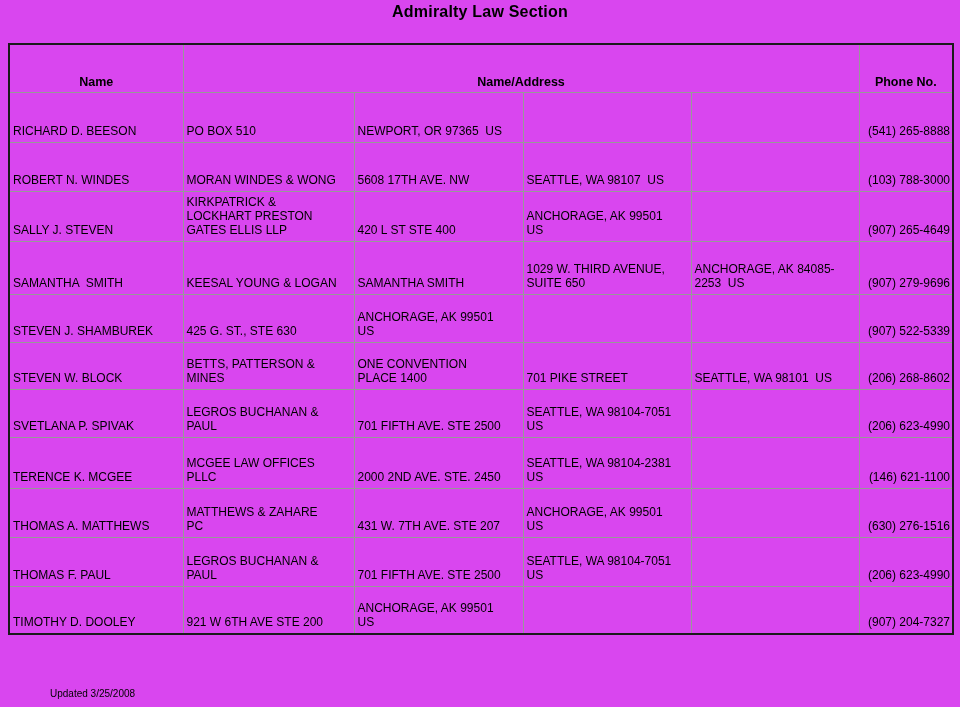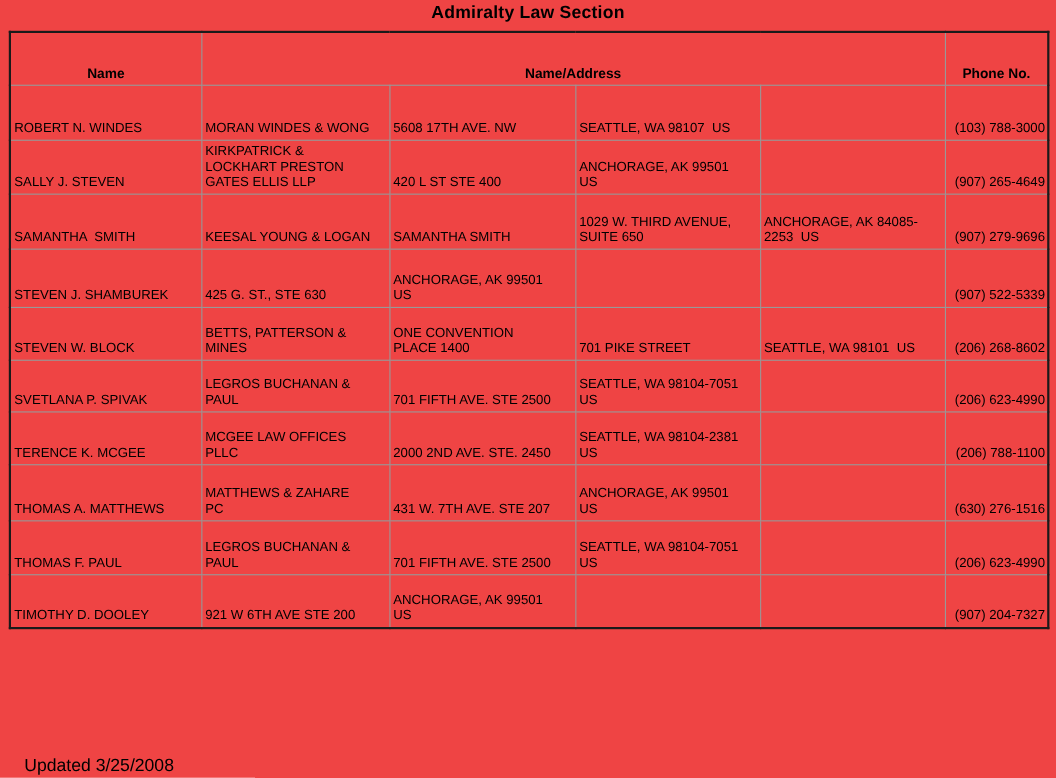--- a/index.html
+++ b/index.html
@@ -11,35 +11,35 @@
     width: 960px;
     height: 707px;
     overflow: hidden;
     font-family: "Liberation Sans", "DejaVu Sans", sans-serif;
     color: #000000;
   }
   .page {
     position: relative;
     width: 960px;
     height: 707px;
-    background: #ef4444;
+    background: #d946ef;
   }
   .title {
     position: absolute;
     top: 3px;
     left: 0;
     width: 100%;
     text-align: center;
     font-size: 16px;
     font-weight: bold;
     letter-spacing: 0.2px;
   }
   table.roster {
     position: absolute;
-    top: 28px;
+    top: 43px;
     left: 8px;
     width: 944px;
     border-collapse: collapse;
     table-layout: fixed;
     border: 2px solid #1a1a1a;
     font-size: 12px;
     line-height: 14px;
   }
   table.roster th,
   table.roster td {
@@ -69,23 +69,23 @@
   tbody tr:nth-child(1)  { height: 50px; }
   tbody tr:nth-child(3)  { height: 50px; }
   tbody tr:nth-child(4)  { height: 53px; }
   tbody tr:nth-child(5)  { height: 48px; }
   tbody tr:nth-child(6)  { height: 47px; }
   tbody tr:nth-child(7)  { height: 48px; }
   tbody tr:nth-child(8)  { height: 51px; }
   tbody tr:nth-child(11) { height: 48px; }
   .footer {
     position: absolute;
-    left: 22px;
+    left: 50px;
     top: 688px;
-    font-size: 16px;
+    font-size: 10px;
   }
 </style>
 </head>
 <body>
 
 <div class="page">
 
   <div class="title">Admiralty Law Section</div>
 
   <table class="roster">
@@ -99,20 +99,28 @@
     </colgroup>
     <thead>
       <tr>
         <th>Name</th>
         <th colspan="4">Name/Address</th>
         <th>Phone No.</th>
       </tr>
     </thead>
     <tbody>
         <tr>
+          <td>RICHARD D. BEESON</td>
+          <td>PO BOX 510</td>
+          <td>NEWPORT, OR 97365  US</td>
+          <td></td>
+          <td></td>
+          <td class="phone-col">(541) 265-8888</td>
+        </tr>
+        <tr>
           <td>ROBERT N. WINDES</td>
           <td>MORAN WINDES &amp; WONG</td>
           <td>5608 17TH AVE. NW</td>
           <td>SEATTLE, WA 98107  US</td>
           <td></td>
           <td class="phone-col">(103) 788-3000</td>
         </tr>
         <tr>
           <td>SALLY J. STEVEN</td>
           <td>KIRKPATRICK &amp;
@@ -164,21 +172,21 @@
           <td class="phone-col">(206) 623-4990</td>
         </tr>
         <tr>
           <td>TERENCE K. MCGEE</td>
           <td>MCGEE LAW OFFICES
 PLLC</td>
           <td>2000 2ND AVE. STE. 2450</td>
           <td>SEATTLE, WA 98104-2381
 US</td>
           <td></td>
-          <td class="phone-col">(206) 788-1100</td>
+          <td class="phone-col">(146) 621-1100</td>
         </tr>
         <tr>
           <td>THOMAS A. MATTHEWS</td>
           <td>MATTHEWS &amp; ZAHARE
 PC</td>
           <td>431 W. 7TH AVE. STE 207</td>
           <td>ANCHORAGE, AK 99501
 US</td>
           <td></td>
           <td class="phone-col">(630) 276-1516</td>

